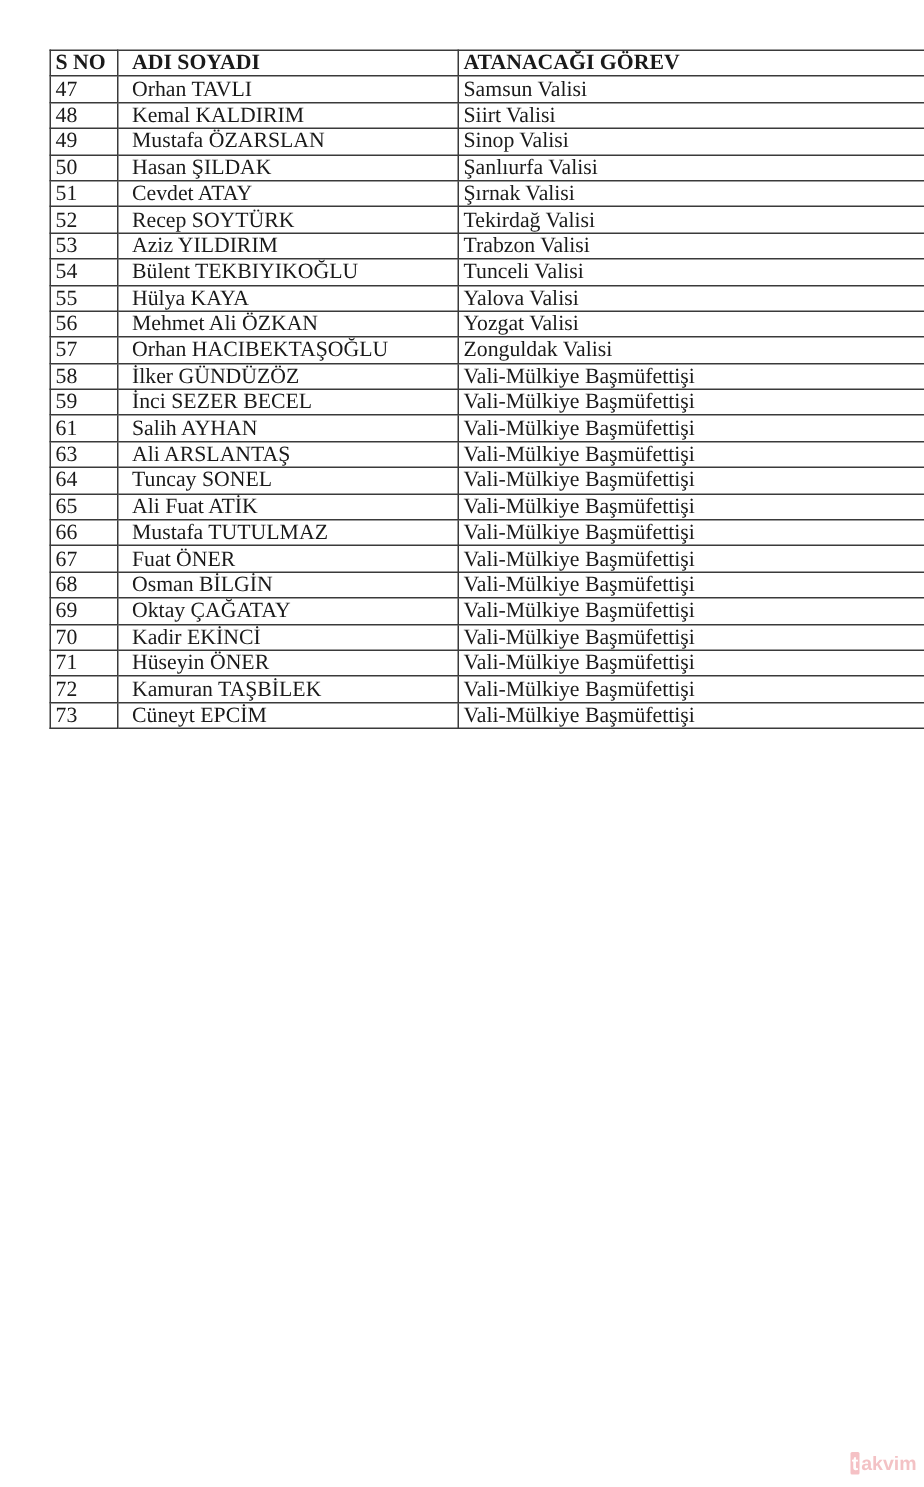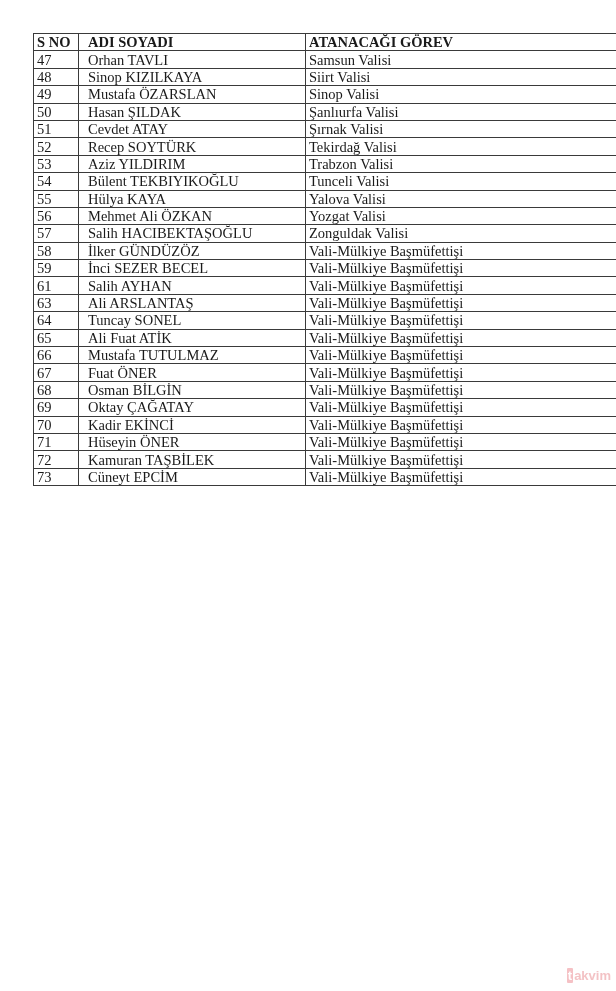--- a/index.html
+++ b/index.html
@@ -81,21 +81,21 @@
     </tr>
   </thead>
   <tbody id="table-body">
       <tr>
         <td class="c-no">47</td>
         <td class="c-name">Orhan TAVLI</td>
         <td class="c-role">Samsun Valisi</td>
       </tr>
       <tr>
         <td class="c-no">48</td>
-        <td class="c-name">Sinop KIZILKAYA</td>
+        <td class="c-name">Kemal KALDIRIM</td>
         <td class="c-role">Siirt Valisi</td>
       </tr>
       <tr>
         <td class="c-no">49</td>
         <td class="c-name">Mustafa ÖZARSLAN</td>
         <td class="c-role">Sinop Valisi</td>
       </tr>
       <tr>
         <td class="c-no">50</td>
         <td class="c-name">Hasan ŞILDAK</td>
@@ -126,21 +126,21 @@
         <td class="c-name">Hülya KAYA</td>
         <td class="c-role">Yalova Valisi</td>
       </tr>
       <tr>
         <td class="c-no">56</td>
         <td class="c-name">Mehmet Ali ÖZKAN</td>
         <td class="c-role">Yozgat Valisi</td>
       </tr>
       <tr>
         <td class="c-no">57</td>
-        <td class="c-name">Salih HACIBEKTAŞOĞLU</td>
+        <td class="c-name">Orhan HACIBEKTAŞOĞLU</td>
         <td class="c-role">Zonguldak Valisi</td>
       </tr>
       <tr>
         <td class="c-no">58</td>
         <td class="c-name">İlker GÜNDÜZÖZ</td>
         <td class="c-role">Vali-Mülkiye Başmüfettişi</td>
       </tr>
       <tr>
         <td class="c-no">59</td>
         <td class="c-name">İnci SEZER BECEL</td>

